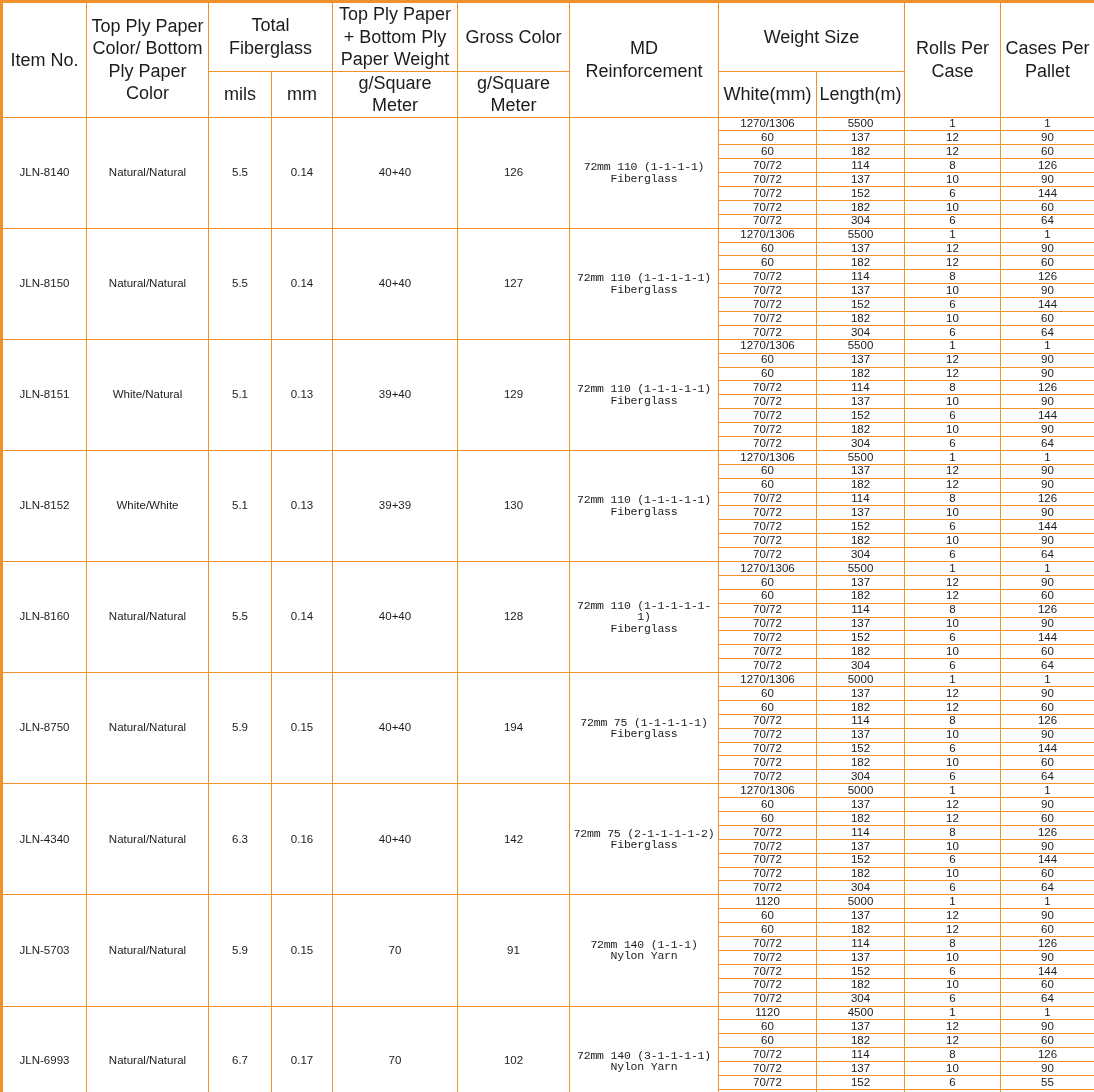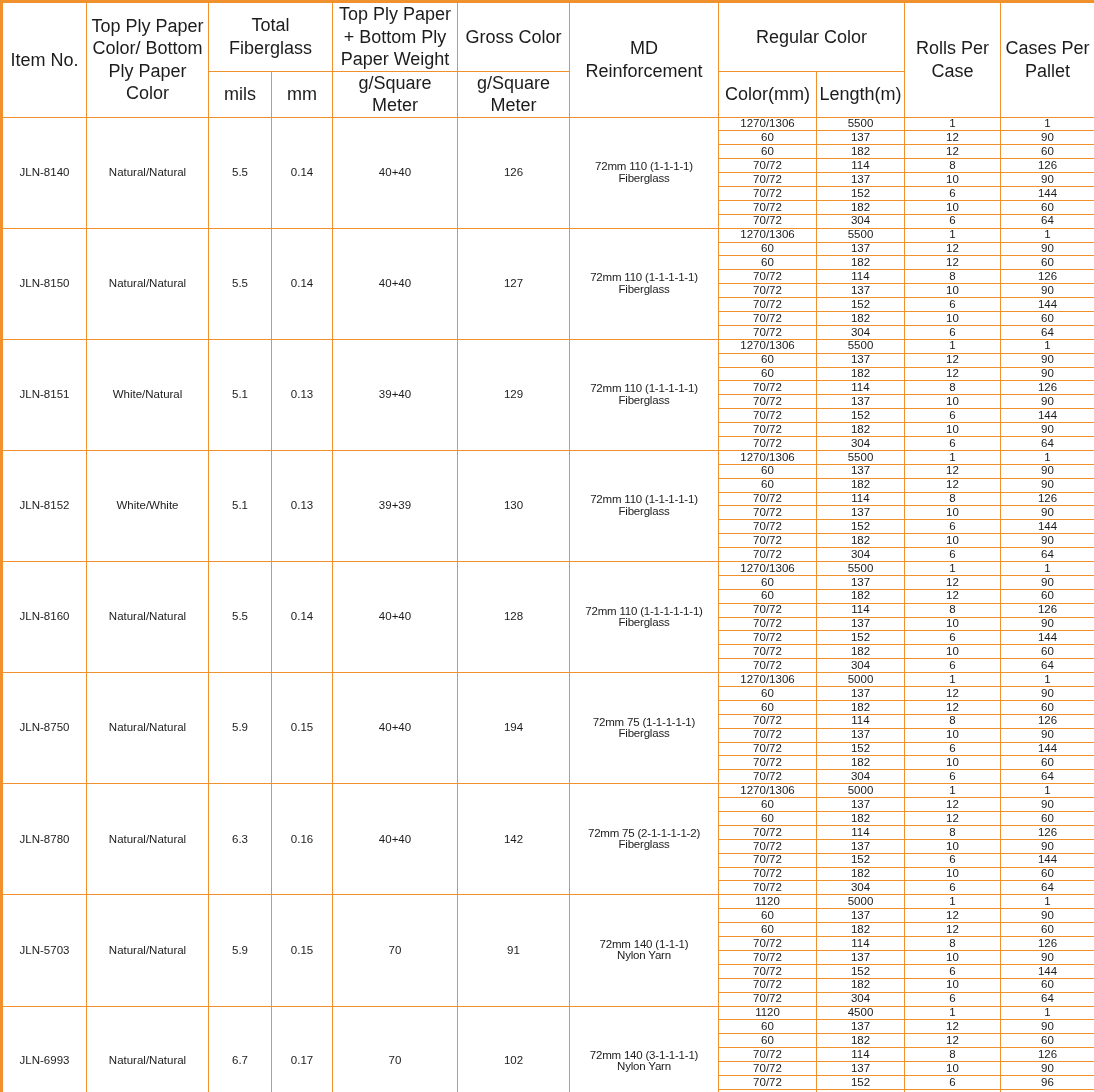--- a/index.html
+++ b/index.html
@@ -33,21 +33,21 @@
     margin-top: 28px;
   }
   tr.hdr-main { height: 63px; }
   tr.hdr-sub  { height: 27px; }
   td.prod {
     font-size: 13px;
     border-left-width: 2px;
     border-right-width: 2px;
     line-height: 1.3;
   }
-  td.md-cell { font-size: 12.5px; letter-spacing: -0.2px; }
+  td.md-cell { font-size: 12.5px; letter-spacing: -0.2px; font-family: Liberation Mono, monospace; }
   tr.block-start td { border-top-width: 2px; }
   tr.size-row { height: 13.9px; }
   tr.size-row td {
     font-size: 11.5px;
     line-height: 1;
     padding: 0;
   }
   td.rolls-col, td.cases-col { border-left-width: 2px; border-right-width: 2px; }
 </style>
 </head>
@@ -68,30 +68,30 @@
       <col style="width:95px">
   </colgroup>
   <thead>
     <tr class="hdr-main">
       <th rowspan="2">Item No.</th>
       <th rowspan="2">Top Ply Paper Color/ Bottom Ply Paper Color</th>
       <th colspan="2">Total Fiberglass</th>
       <th>Top Ply Paper + Bottom Ply Paper Weight</th>
       <th>Gross Color</th>
       <th rowspan="2">MD Reinforcement</th>
-      <th colspan="2">Regular Color</th>
+      <th colspan="2">Weight Size</th>
       <th rowspan="2">Rolls Per Case</th>
       <th rowspan="2">Cases Per Pallet</th>
     </tr>
     <tr class="hdr-sub">
       <th>mils</th>
       <th>mm</th>
       <th>g/Square Meter</th>
       <th>g/Square Meter</th>
-      <th>Color(mm)</th>
+      <th>White(mm)</th>
       <th>Length(m)</th>
     </tr>
   </thead>
   <tbody id="spec-body">
       <tr class="size-row block-start">
         <td rowspan="8" class="prod">JLN-8140</td>
         <td rowspan="8" class="prod">Natural/Natural</td>
         <td rowspan="8" class="prod">5.5</td>
         <td rowspan="8" class="prod">0.14</td>
         <td rowspan="8" class="prod">40+40</td>
@@ -431,21 +431,21 @@
         <td class="rolls-col">10</td>
         <td class="cases-col">60</td>
       </tr>
       <tr class="size-row">
         <td>70/72</td>
         <td>304</td>
         <td class="rolls-col">6</td>
         <td class="cases-col">64</td>
       </tr>
       <tr class="size-row block-start">
-        <td rowspan="8" class="prod">JLN-8780</td>
+        <td rowspan="8" class="prod">JLN-4340</td>
         <td rowspan="8" class="prod">Natural/Natural</td>
         <td rowspan="8" class="prod">6.3</td>
         <td rowspan="8" class="prod">0.16</td>
         <td rowspan="8" class="prod">40+40</td>
         <td rowspan="8" class="prod">142</td>
         <td rowspan="8" class="prod md-cell">
           <div>72mm 75 (2-1-1-1-1-2)</div>
           <div>Fiberglass</div>
         </td>
         <td>1270/1306</td>
@@ -590,21 +590,21 @@
       <tr class="size-row">
         <td>70/72</td>
         <td>137</td>
         <td class="rolls-col">10</td>
         <td class="cases-col">90</td>
       </tr>
       <tr class="size-row">
         <td>70/72</td>
         <td>152</td>
         <td class="rolls-col">6</td>
-        <td class="cases-col">96</td>
+        <td class="cases-col">55</td>
       </tr>
       <tr class="size-row">
         <td>70/72</td>
         <td>182</td>
         <td class="rolls-col">10</td>
         <td class="cases-col">60</td>
       </tr>
       <tr class="size-row">
         <td>70/72</td>
         <td>304</td>

